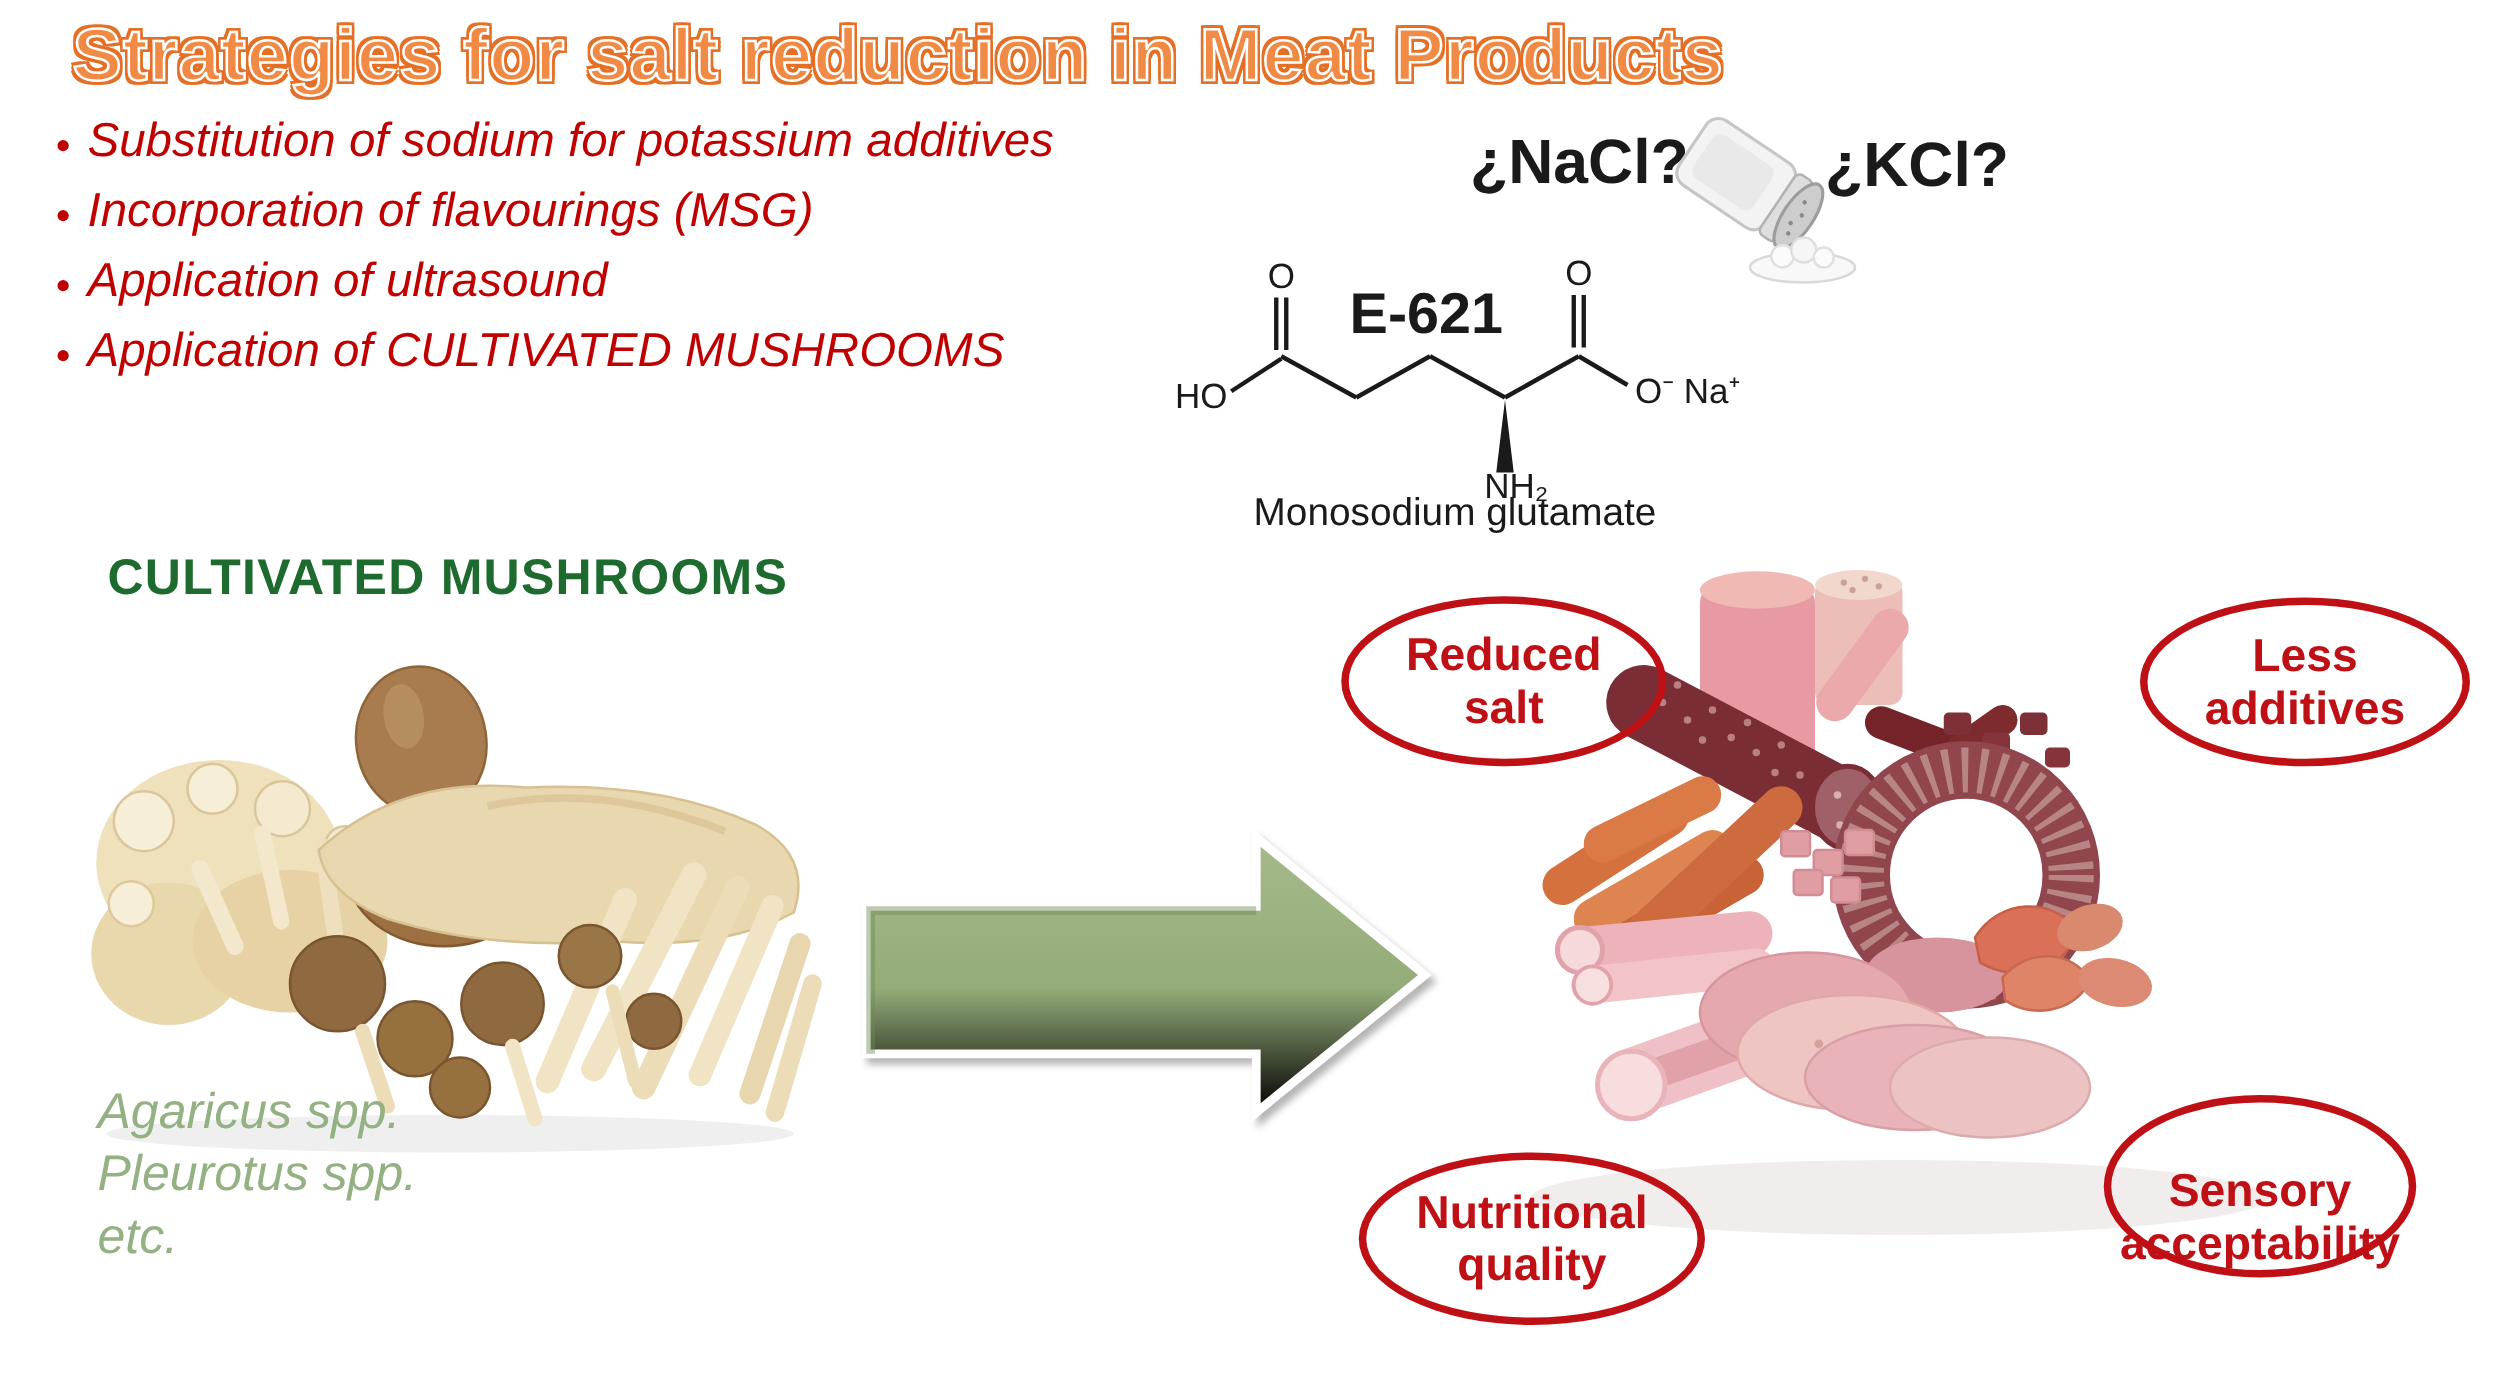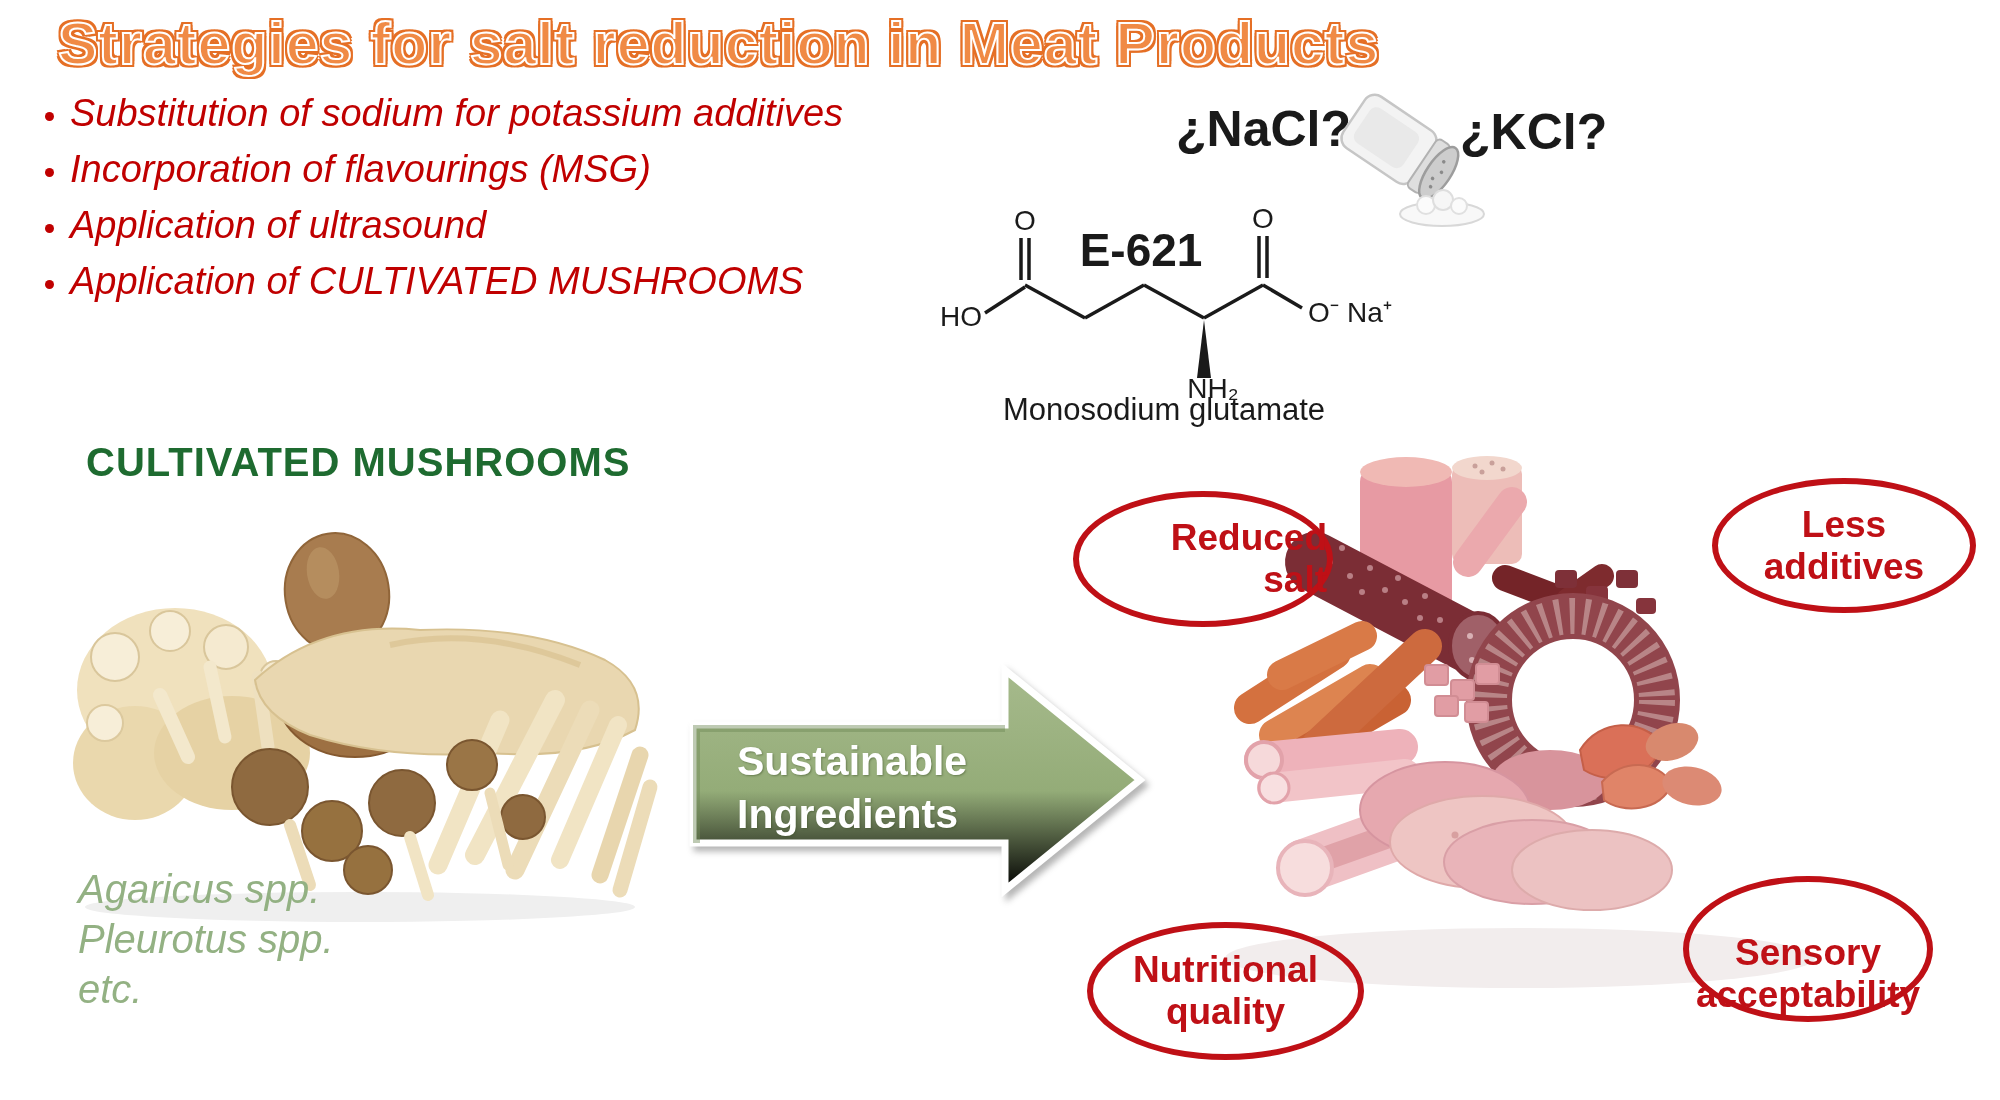--- a/index.html
+++ b/index.html
@@ -45,21 +45,21 @@
     left:737px;top:735px;color:#ffffff;font-size:41px;font-weight:bold;line-height:53px;
     text-shadow:1px 1px 2px rgba(60,80,40,.5);
   }
   
   .bubble{
     border:6px solid #bf1016;border-radius:50%;
     display:flex;flex-direction:column;align-items:center;justify-content:center;
     color:#bf1016;font-size:37px;font-weight:bold;line-height:1.13;text-align:center;
     z-index:6;box-sizing:border-box;
   }
-  .bubble-reduced-salt{left:1073px;top:491px;width:260px;height:136px;align-items:flex-end;}
+  .bubble-reduced-salt{left:1073px;top:477px;width:260px;height:136px;}
   .bubble-less-additives{left:1712px;top:478px;width:264px;height:135px;}
   .bubble-nutritional{left:1087px;top:922px;width:277px;height:138px;}
   .bubble-sensory{left:1683px;top:876px;width:250px;height:146px;justify-content:flex-end;}
   
   svg{display:block;}
   .chem-label{font-family:"Liberation Sans",sans-serif;fill:#1a1a1a;}
   .arrow-svg{filter:drop-shadow(4px 5px 3px rgba(90,90,90,.45));}
 </style>
 </head>
 <body>
@@ -172,24 +172,20 @@
       <linearGradient id="agrad" x1="0" y1="0" x2="0" y2="1">
         <stop offset="0" stop-color="#a6ba8c"></stop>
         <stop offset="0.55" stop-color="#94ac78"></stop>
         <stop offset="1" stop-color="#7e9а64"></stop>
         <stop offset="1" stop-color="#7e9a64"></stop>
       </linearGradient>
     </defs>
     <polygon points="8,63 320,63 320,8 455,118 320,228 320,181 8,181" fill="url(#agrad)" stroke="#ffffff" stroke-width="7"></polygon>
     <polygon points="8,63 320,63 320,70 15,70 15,181 8,181" fill="#6f8a57" opacity="0.45"></polygon>
   </svg>
-  <div class="abs arrow-text">
-    <div>Sustainable</div>
-    <div>Ingredients</div>
-  </div>
 
   <svg class="abs" style="left:1220px;top:450px;" width="650" height="560" viewBox="0 0 650 560">
     <ellipse cx="300" cy="508" rx="295" ry="30" fill="#f2eded"></ellipse>
 
     <rect x="140" y="18" width="92" height="150" rx="14" fill="#e79aa3"></rect>
     <ellipse cx="186" cy="22" rx="46" ry="15" fill="#f0b9b4"></ellipse>
     <rect x="232" y="14" width="70" height="100" rx="10" fill="#edbdb8"></rect>
     <ellipse cx="267" cy="18" rx="35" ry="12" fill="#f2d7cd"></ellipse>
     <circle cx="255" cy="16" r="2.5" fill="#c9a09a"></circle>
       <circle cx="272" cy="13" r="2.5" fill="#c9a09a"></circle>

